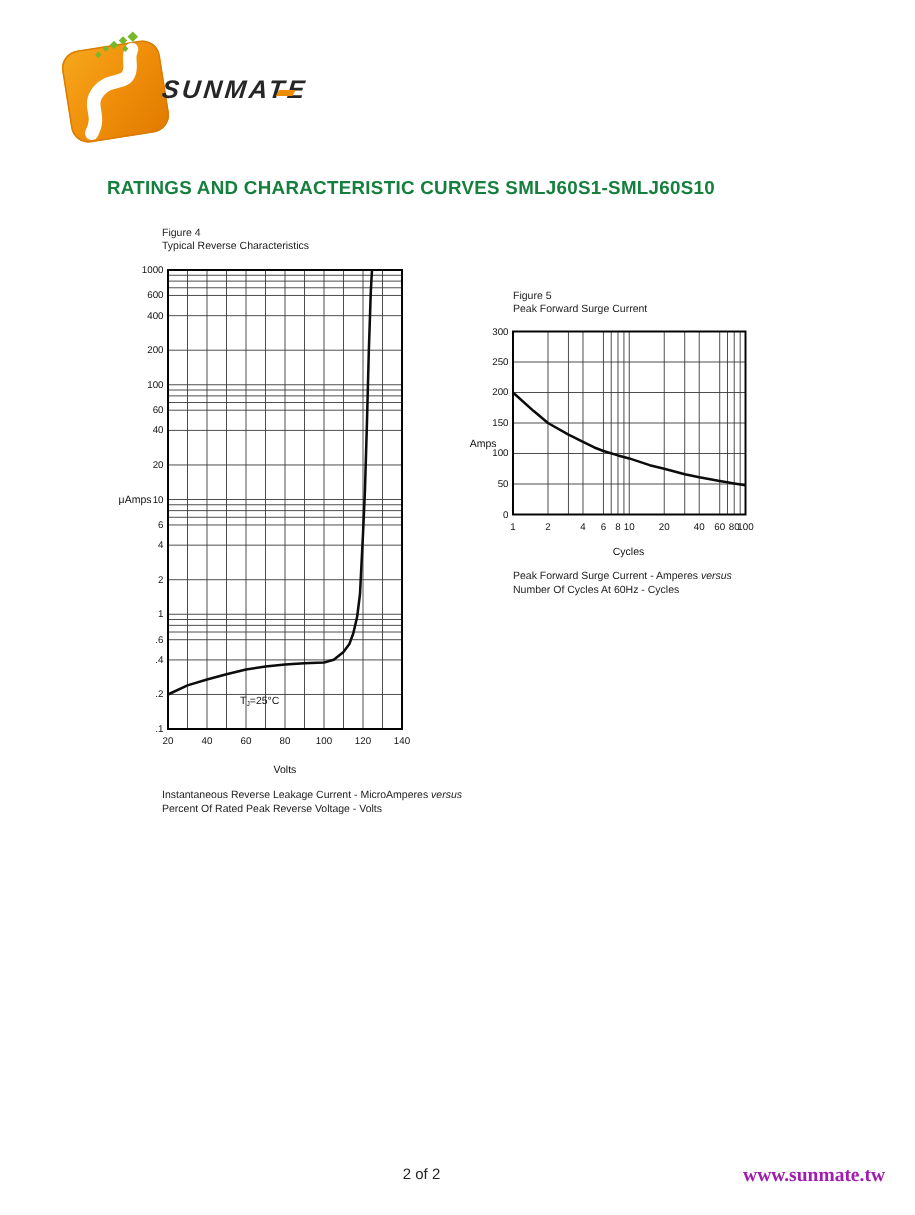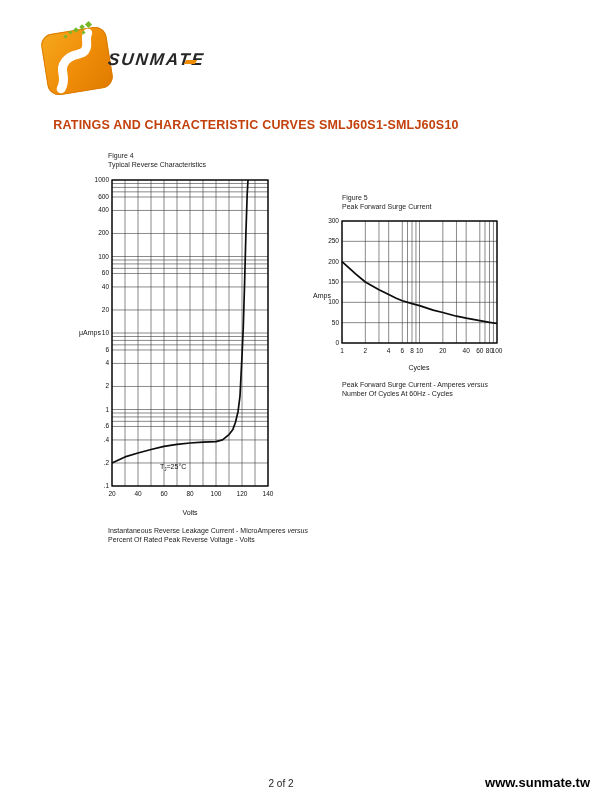--- a/index.html
+++ b/index.html
@@ -15,37 +15,37 @@
     border-radius:12px;transform:rotate(-9deg);box-shadow:0 0 0 1px #d97b05 inset;}
   .logo-mark svg{position:absolute;left:0;top:0;}
   .logo-dot{position:absolute;background:#76b82a;transform:rotate(45deg);}
   .logo-text{position:absolute;left:70px;top:32px;font-size:17px;font-weight:bold;
     font-style:italic;letter-spacing:2px;color:#262626;transform:skewX(-6deg);
     white-space:nowrap;}
   .logo-accent{position:absolute;left:147px;top:42px;width:11px;height:4px;
     background:#ef8c07;transform:skewX(-30deg);}
   
   .title{position:absolute;left:0;top:118px;width:512px;text-align:center;
-    font-size:12.5px;font-weight:bold;letter-spacing:.2px;color:#c2410c;}
+    font-size:12.5px;font-weight:bold;letter-spacing:.2px;color:#15803d;padding-left:18px;}
   
   .fig-label{position:absolute;font-size:7px;line-height:8.5px;color:#222;}
   .fig4-label{left:108px;top:152px;}
   .fig5-label{left:342px;top:194px;}
   .caption{position:absolute;font-size:7px;line-height:8.5px;color:#222;}
   .fig4-caption{left:108px;top:527px;}
   .fig5-caption{left:342px;top:381px;}
   .caption em{font-style:italic;}
   
   .chart{position:absolute;}
   #fig4-svg{left:60px;top:175px;}
   #fig5-svg{left:300px;top:212px;}
   
   .page-num{position:absolute;left:0;top:778px;width:562px;text-align:center;
     font-size:10px;color:#222;}
-  .website{position:absolute;right:20px;top:775px;font-size:13px;font-weight:bold;color:#000000;}
+  .website{position:absolute;right:20px;top:775px;font-size:13px;font-weight:bold;color:#a21caf;font-family:Liberation Serif, serif;}
 </style>
 </head>
 <body>
 
 <div class="page">
 
   <div class="logo">
     <div class="logo-mark">
       <svg width="66" height="62" viewBox="0 0 66 62">
         <path d="M13,56 C22,44 12,38 22,29 C31,21 40,28 44,20 C47,14 44,10 48,5" fill="none" stroke="#ffffff" stroke-width="9" stroke-linecap="round"></path>

